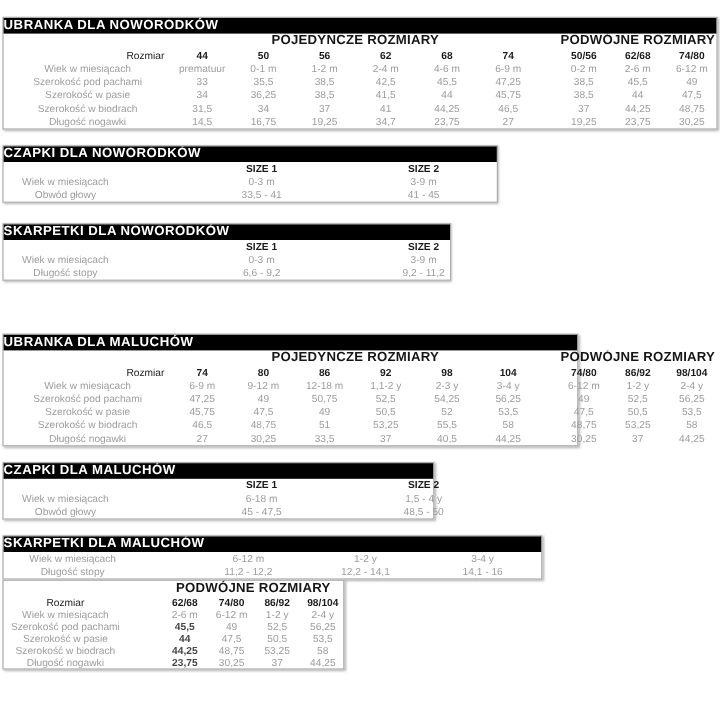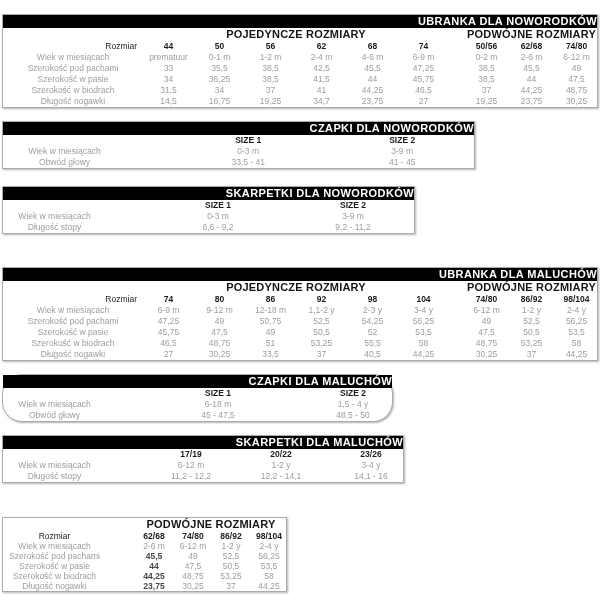--- a/index.html
+++ b/index.html
@@ -1,21 +1,21 @@
 <!DOCTYPE html>
 <html><head>
 <meta charset="utf-8">
 <style>
   html,body { margin:0; padding:0; background:#ffffff; }
   body { width:600px; height:600px; overflow:hidden;
          font-family:"Liberation Sans","DejaVu Sans",sans-serif; }
   .page { padding:14px 2px 0 2px; }
   .size-table { background:#fff; border:1px solid #ababab;
                 box-shadow:1px 1px 2px rgba(0,0,0,0.30); box-sizing:border-box; }
-  .title-bar { background:#000; color:#fff; font-weight:bold; text-align:right;
+  .title-bar { background:#000; color:#fff; font-weight:bold; text-align:left;
                font-size:11px; height:13px; line-height:13.5px; letter-spacing:0.4px;
                white-space:nowrap; overflow:hidden; }
   table { border-collapse:collapse; table-layout:fixed; width:100%; }
   td { padding:0; margin:0; text-align:center; font-size:8.5px; height:11px;
        line-height:11px; white-space:nowrap; overflow:hidden; color:#9d9d9d; }
   tr.sec td { height:13px; line-height:13px; }
   td.section { font-weight:bold; color:#161616; font-size:11px; letter-spacing:0.2px; }
   td.colhead { font-weight:bold; color:#1b1b1b; }
   td.rozmiar { font-weight:normal; color:#1b1b1b; }
   .wide td.rozmiar { text-align:right; padding-right:6px; }
@@ -128,21 +128,21 @@
             <td class="val">23,75</td>
             <td class="val">27</td>
             <td></td>
             <td class="val">19,25</td>
             <td class="val">23,75</td>
             <td class="val">30,25</td>
           </tr>
         </tbody>
       </table>
     </div>
-    <div class="size-table narrow" style="width: 473px; margin-bottom: 17px;">
+    <div class="size-table narrow" style="width: 413px; margin-bottom: 17px;">
       <div class="title-bar">CZAPKI DLA NOWORODKÓW</div>
       <table>
         <colgroup>
           <col style="width: 143px;">
           <col style="width: 144px;">
           <col style="width: 126px;">
         </colgroup>
         <tbody>
           <tr>
             <td></td>
@@ -155,21 +155,21 @@
             <td class="val">3-9 m</td>
           </tr>
           <tr>
             <td class="lbl padlbl">Obwód głowy</td>
             <td class="val">33,5 - 41</td>
             <td class="val">41 - 45</td>
           </tr>
         </tbody>
       </table>
     </div>
-    <div class="size-table narrow" style="width: 413px; margin-bottom: 33px;">
+    <div class="size-table narrow" style="width: 374px; margin-bottom: 44px;">
       <div class="title-bar">SKARPETKI DLA NOWORODKÓW</div>
       <table>
         <colgroup>
           <col style="width: 143px;">
           <col style="width: 144px;">
           <col style="width: 126px;">
         </colgroup>
         <tbody>
           <tr>
             <td></td>
@@ -182,21 +182,21 @@
             <td class="val">3-9 m</td>
           </tr>
           <tr>
             <td class="lbl padlbl">Długość stopy</td>
             <td class="val">6,6 - 9,2</td>
             <td class="val">9,2 - 11,2</td>
           </tr>
         </tbody>
       </table>
     </div>
-    <div class="size-table wide" style="width: 596px; margin-bottom: 13px;">
+    <div class="size-table wide" style="width: 480px; margin-bottom: 13px;">
       <div class="title-bar">UBRANKA DLA MALUCHÓW</div>
       <table>
         <colgroup>
           <col style="width: 140px;">
           <col style="width: 51px;">
           <col style="width: 51px;">
           <col style="width: 51px;">
           <col style="width: 51px;">
           <col style="width: 51px;">
           <col style="width: 51px;">
@@ -286,21 +286,21 @@
             <td class="val">40,5</td>
             <td class="val">44,25</td>
             <td></td>
             <td class="val">30,25</td>
             <td class="val">37</td>
             <td class="val">44,25</td>
           </tr>
         </tbody>
       </table>
     </div>
-    <div class="size-table narrow" style="width: 391px; margin-bottom: 13px; border-radius: 20px;">
+    <div class="size-table narrow" style="width: 360px; margin-bottom: 13px;">
       <div class="title-bar">CZAPKI DLA MALUCHÓW</div>
       <table>
         <colgroup>
           <col style="width: 143px;">
           <col style="width: 144px;">
           <col style="width: 126px;">
         </colgroup>
         <tbody>
           <tr>
             <td></td>
@@ -313,36 +313,30 @@
             <td class="val">1,5 - 4 y</td>
           </tr>
           <tr>
             <td class="lbl padlbl">Obwód głowy</td>
             <td class="val">45 - 47,5</td>
             <td class="val">48,5 - 50</td>
           </tr>
         </tbody>
       </table>
     </div>
-    <div class="size-table narrow" style="width: 402px; margin-bottom: 34px;">
+    <div class="size-table narrow" style="width: 450px; ">
       <div class="title-bar">SKARPETKI DLA MALUCHÓW</div>
       <table>
         <colgroup>
           <col style="width: 143px;">
           <col style="width: 90px;">
           <col style="width: 90px;">
           <col style="width: 90px;">
         </colgroup>
         <tbody>
-          <tr>
-            <td></td>
-            <td class="colhead">17/19</td>
-            <td class="colhead">20/22</td>
-            <td class="colhead">23/26</td>
-          </tr>
           <tr>
             <td class="lbl padlbl">Wiek w miesiącach</td>
             <td class="val">6-12 m</td>
             <td class="val">1-2 y</td>
             <td class="val">3-4 y</td>
           </tr>
           <tr>
             <td class="lbl padlbl">Długość stopy</td>
             <td class="val">11,2 - 12,2</td>
             <td class="val">12,2 - 14,1</td>

